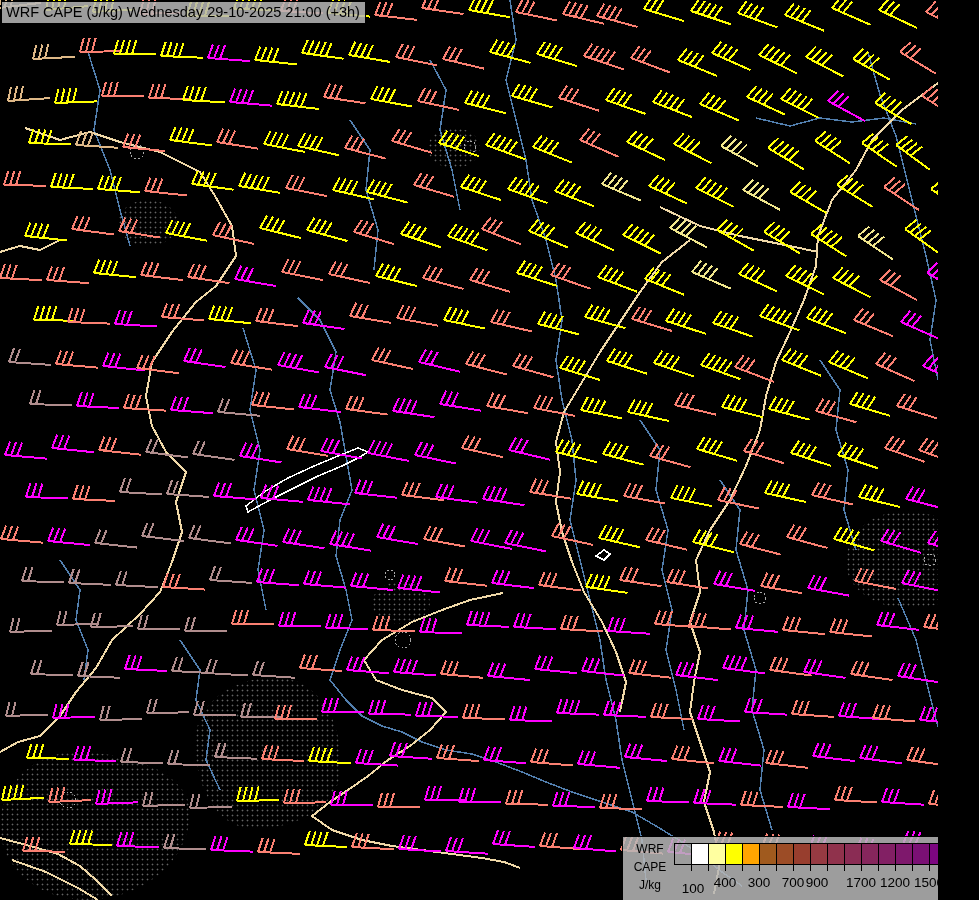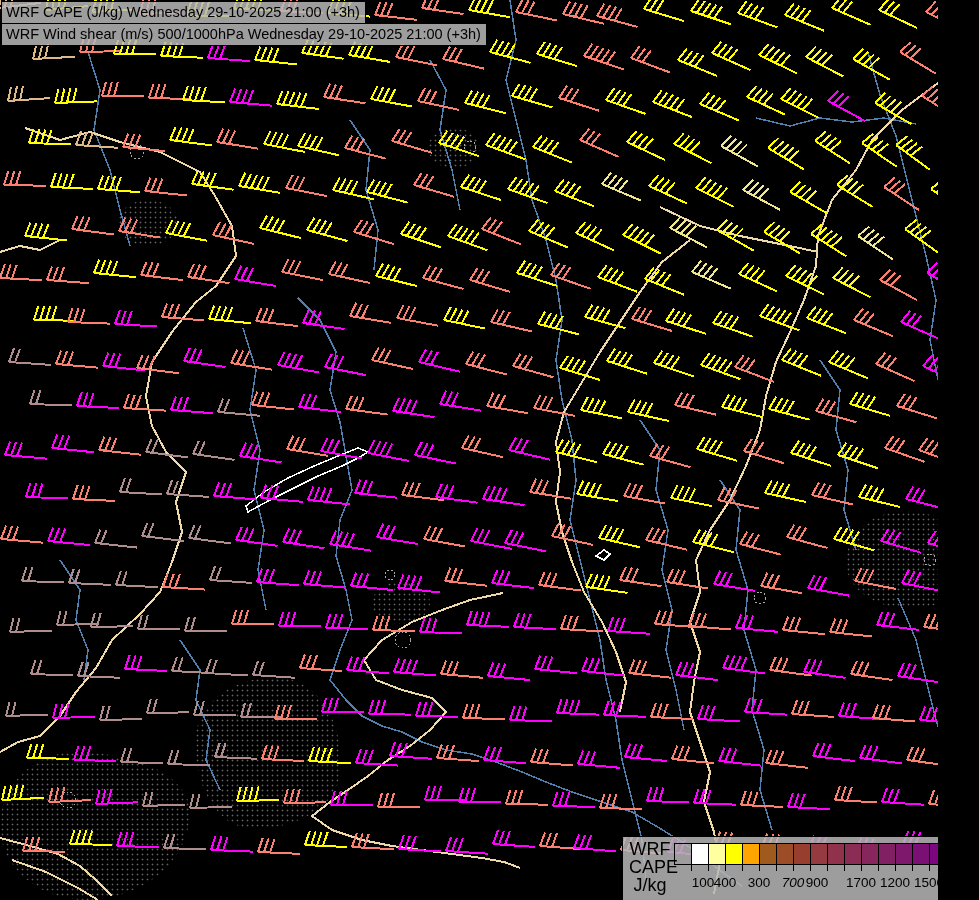--- a/index.html
+++ b/index.html
@@ -14,21 +14,21 @@
   
   .stipple{position:absolute;z-index:1;opacity:.65;
            background-image:radial-gradient(circle,#9a9a9a 0.8px,transparent 1.1px);
            background-size:5px 5px;}
   
   #map-svg{position:absolute;left:0;top:0;z-index:5;}
   
   #legend{position:absolute;left:622px;top:836px;width:356px;height:63px;z-index:30;
           background:rgba(183,183,183,0.86);border:1px solid #000;color:#000;}
   #legend-label{position:absolute;left:6px;top:3px;width:42px;text-align:center;
-                font-size:18px;line-height:18px;}
+                font-size:12px;line-height:18px;}
   #legend-bar{position:absolute;left:51px;top:6px;height:22px;display:flex;}
   .legend-cell{width:18px;height:22px;border:1px solid #000;box-sizing:border-box;margin-left:-1px;}
   .legend-cell:first-child{margin-left:0;}
   .legend-tick{position:absolute;top:28px;width:1px;height:6px;background:#000;}
   .legend-ticklabel{position:absolute;top:38px;width:44px;text-align:center;font-size:13.5px;}
 </style>
 </head>
 <body>
 
 <div id="screen">
@@ -1338,21 +1338,20 @@
           <path d="M0,0 L42,0 M0,0 L4,-14 M6,0 L10,-14 M12,0 L16,-14"></path>
         </g>
         <g transform="translate(950,846) rotate(7.0)" stroke="#ff00ff" stroke-width="2" fill="none">
           <path d="M0,0 L42,0 M0,0 L4,-14 M6,0 L10,-14 M12,0 L16,-14"></path>
         </g>
       </g>
   </svg>
 
   <div id="title-block">
     <span class="title-box">WRF CAPE (J/kg) Wednesday 29-10-2025 21:00 (+3h)</span>
-    <span class="title-box">WRF Wind shear (m/s) 500/1000hPa Wednesday 29-10-2025 21:00 (+3h)</span>
   </div>
 
   <div id="legend">
     <div id="legend-label">
       <div>WRF</div>
       <div>CAPE</div>
       <div>J/kg</div>
     </div>
     <div id="legend-bar">
         <div class="legend-cell" style="background: transparent; width: 18px;"></div>
@@ -1367,30 +1366,30 @@
         <div class="legend-cell" style="background: rgb(144, 50, 76); width: 18px;"></div>
         <div class="legend-cell" style="background: rgb(138, 44, 84); width: 18px;"></div>
         <div class="legend-cell" style="background: rgb(134, 38, 92); width: 18px;"></div>
         <div class="legend-cell" style="background: rgb(130, 32, 100); width: 18px;"></div>
         <div class="legend-cell" style="background: rgb(126, 24, 108); width: 18px;"></div>
         <div class="legend-cell" style="background: rgb(122, 16, 116); width: 18px;"></div>
         <div class="legend-cell" style="background: rgb(124, 6, 128); width: 18px;"></div>
       </div>
     <div id="legend-scale">
         <div class="legend-tick" style="left: 68px;"></div>
-        <div class="legend-ticklabel" style="left: 58px;">100</div>
+        <div class="legend-ticklabel" style="left: 48px; margin-top: 6px;">100</div>
         <div class="legend-tick" style="left: 85px;"></div>
         <div class="legend-tick" style="left: 102px;"></div>
         <div class="legend-ticklabel" style="left: 80px;">400</div>
         <div class="legend-tick" style="left: 119px;"></div>
         <div class="legend-tick" style="left: 136px;"></div>
         <div class="legend-ticklabel" style="left: 114px;">300</div>
         <div class="legend-tick" style="left: 153px;"></div>
         <div class="legend-tick" style="left: 170px;"></div>
-        <div class="legend-ticklabel" style="left: 148px; font-style: italic;">700</div>
+        <div class="legend-ticklabel" style="left: 148px;">700</div>
         <div class="legend-tick" style="left: 187px;"></div>
         <div class="legend-tick" style="left: 204px;"></div>
         <div class="legend-ticklabel" style="left: 172px;">900</div>
         <div class="legend-tick" style="left: 221px;"></div>
         <div class="legend-tick" style="left: 238px;"></div>
         <div class="legend-ticklabel" style="left: 216px;">1700</div>
         <div class="legend-tick" style="left: 255px;"></div>
         <div class="legend-tick" style="left: 272px;"></div>
         <div class="legend-ticklabel" style="left: 250px;">1200</div>
         <div class="legend-tick" style="left: 289px;"></div>

